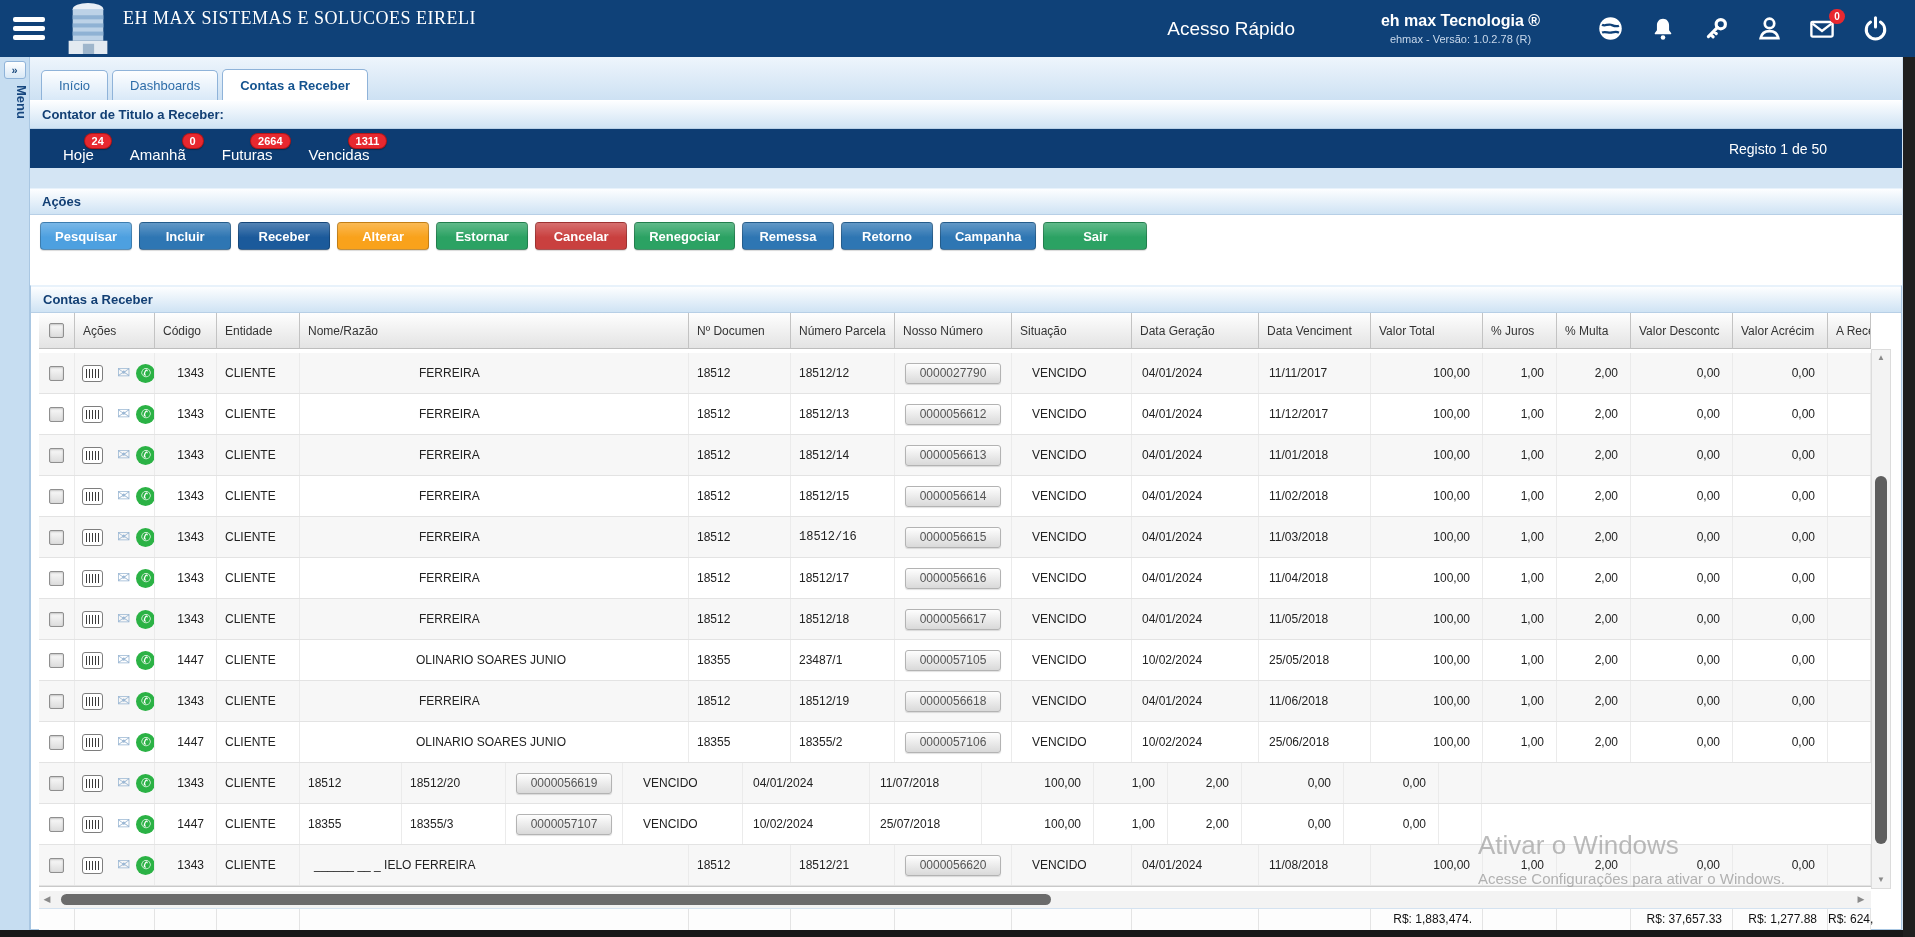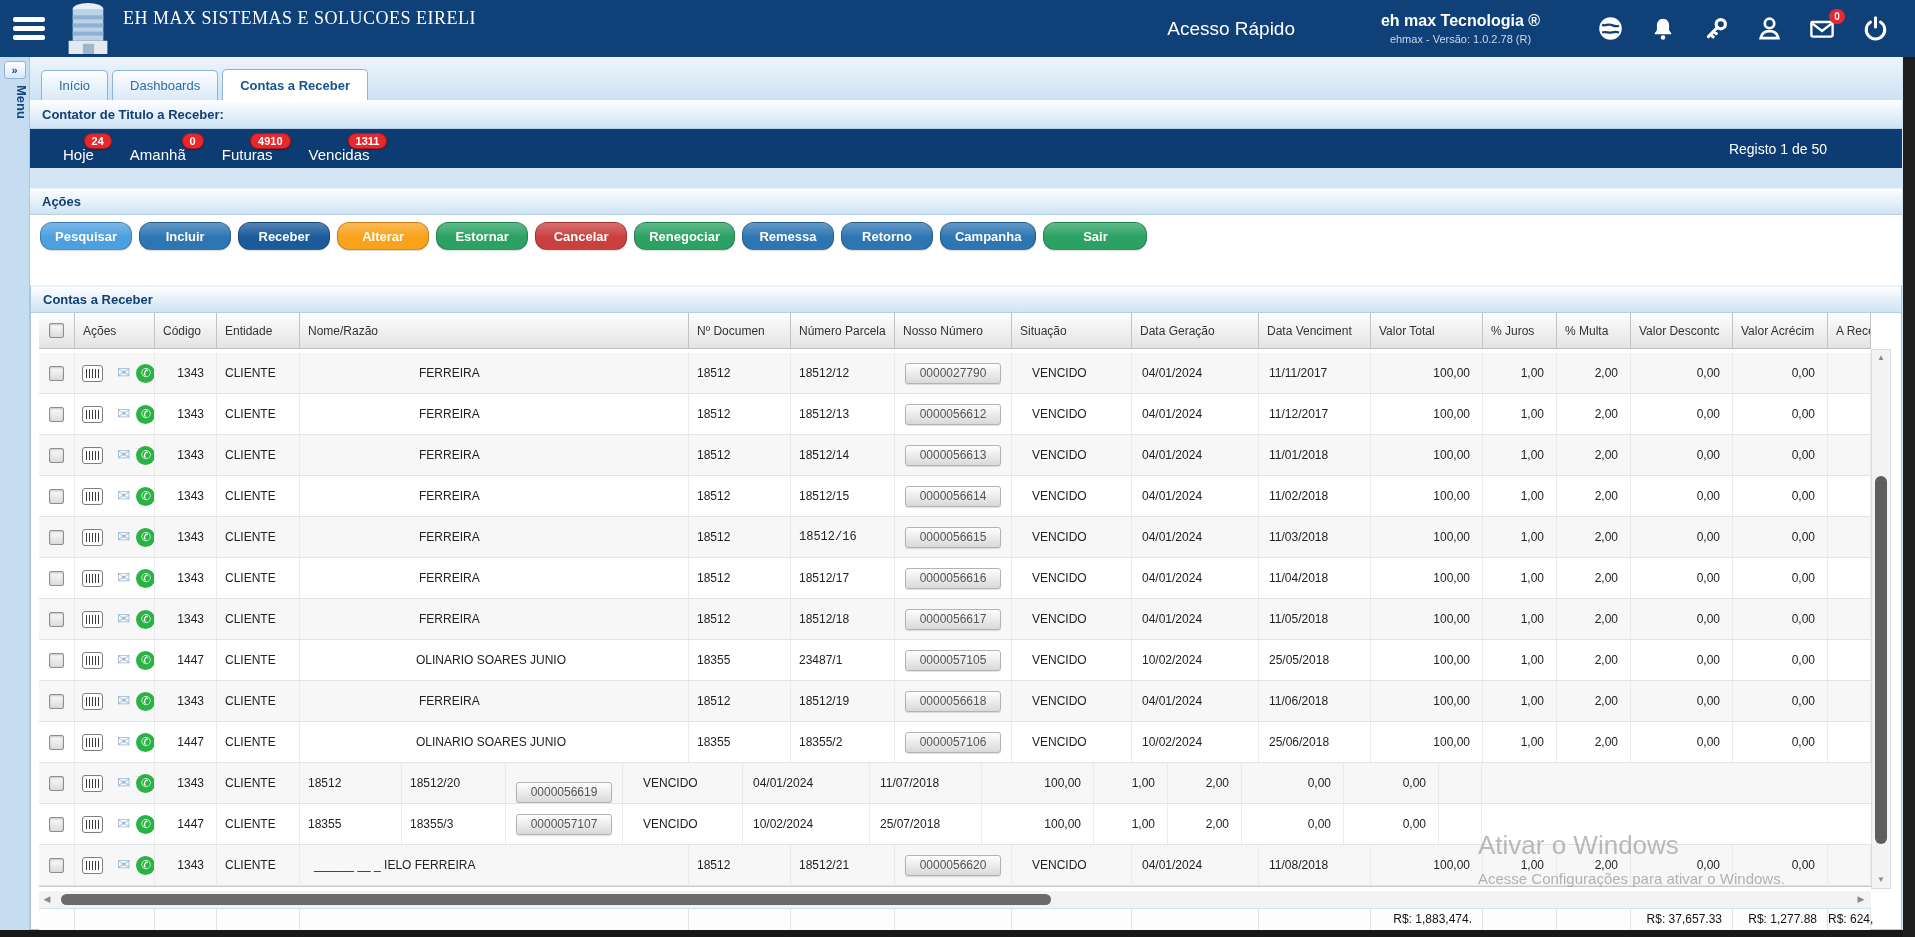--- a/index.html
+++ b/index.html
@@ -38,21 +38,21 @@
   .citems{display:flex;align-items:flex-end;gap:24px;padding-left:33px;height:100%}
   .citem{position:relative;padding:14px 12px 5px 0;cursor:pointer}
   .clabel{color:#fff;font-size:15px;white-space:nowrap}
   .cbadge{position:absolute;top:1px;right:-6px;color:#fff;font-size:11px;font-weight:bold;border-radius:9px;padding:1px 7px;border:1px solid rgba(120,0,0,.45);box-shadow:0 1px 1px rgba(0,0,0,.3);white-space:nowrap}
   .register{margin-left:auto;color:#fff;font-size:14px;padding-right:75px;white-space:nowrap}
 
   
   .panel-h{height:27px;background:linear-gradient(#fdfeff,#cfe3f4);border-top:1px solid #e8f2fb;border-bottom:1px solid #b7cfe6;color:#123f74;font-size:13px;font-weight:bold;line-height:26px;padding-left:12px}
   .acoes-panel{position:absolute;left:0;top:131px;width:100%;height:121px;background:#fff;border-bottom:3px solid #0d3c72}
   .btnrow{display:flex;align-items:center;padding:7px 0 0 10px;background:#fff}
-  .abtn{min-width:92px;height:28px;line-height:27px;text-align:center;color:#fff;font-size:13px;font-weight:bold;border-radius:12px;margin-right:7px;padding:0 14px;cursor:pointer;border:1px solid rgba(0,0,0,.22);background-image:linear-gradient(rgba(255,255,255,.25),rgba(255,255,255,0) 55%);box-shadow:0 1px 1px rgba(0,0,0,.15);white-space:nowrap}
+  .abtn{min-width:92px;height:28px;line-height:27px;text-align:center;color:#fff;font-size:13px;font-weight:bold;border-radius:4px;margin-right:7px;padding:0 14px;cursor:pointer;border:1px solid rgba(0,0,0,.22);background-image:linear-gradient(rgba(255,255,255,.25),rgba(255,255,255,0) 55%);box-shadow:0 1px 1px rgba(0,0,0,.15);white-space:nowrap}
   .abtn.wide{min-width:104px}
 
   .grid-panel{position:absolute;left:0;top:228px;width:100%;height:645px;background:#fff;border:1px solid #aac7e2;border-top:1px solid #e8f2fb}
 
   
   .ghead{position:absolute;left:8px;top:27px;display:flex;height:36px}
   .hcell{flex:none;display:flex;align-items:center;background:linear-gradient(#fefefe,#e3e3e3);border-right:1px solid #c3c3c3;border-bottom:1px solid #bdbdbd;font-size:12px;color:#333;overflow:hidden;cursor:pointer}
   .hcell span{padding-left:8px;white-space:nowrap}
   .hcell.c0{justify-content:center}
 
@@ -177,21 +177,21 @@
     </div>
 
   <div class="contator-bar">
     <span>Contator de Titulo a Receber:</span>
   </div>
 
   <div class="counter-bar">
     <div class="citems" id="counter-items">
         <div class="citem"><div class="cbadge" style="background: rgb(232, 40, 47);">24</div><div class="clabel" style="display: inline;">Hoje</div></div>
         <div class="citem"><div class="cbadge" style="background: rgb(232, 40, 47);">0</div><div class="clabel" style="display: inline;">Amanhã</div></div>
-        <div class="citem"><div class="cbadge" style="background: rgb(232, 40, 47);">4910</div><div class="clabel" style="display: inline;">Futuras</div></div>
+        <div class="citem"><div class="cbadge" style="background: rgb(232, 40, 47);">2664</div><div class="clabel" style="display: inline;">Futuras</div></div>
         <div class="citem"><div class="cbadge" style="background: rgb(232, 40, 47);">1311</div><div class="clabel" style="display: inline;">Vencidas</div></div>
       </div>
     <div class="register">Registo 1 de 50</div>
   </div>
 
   <section class="acoes-panel">
     <div class="panel-h">
       <span>Ações</span>
     </div>
     <div class="btnrow" id="action-buttons">
@@ -853,21 +853,21 @@
           </div>
           <div class="cell " style="width: 83px;">
             <span>CLIENTE</span>
           </div>
           <div class="cell " style="width: 102px;">
             <span>18512</span>
           </div>
           <div class="cell " style="width: 104px;">
             <span>18512/20</span>
           </div>
-          <div class="cell center" style="width: 117px; align-items: flex-end;">
+          <div class="cell center" style="width: 117px;">
             <div class="nosso-btn">0000056619</div>
           </div>
           <div class="cell pad20" style="width: 120px;">
             <span>VENCIDO</span>
           </div>
           <div class="cell pad10" style="width: 127px;">
             <span>04/01/2024</span>
           </div>
           <div class="cell pad10" style="width: 112px;">
             <span>11/07/2018</span>

